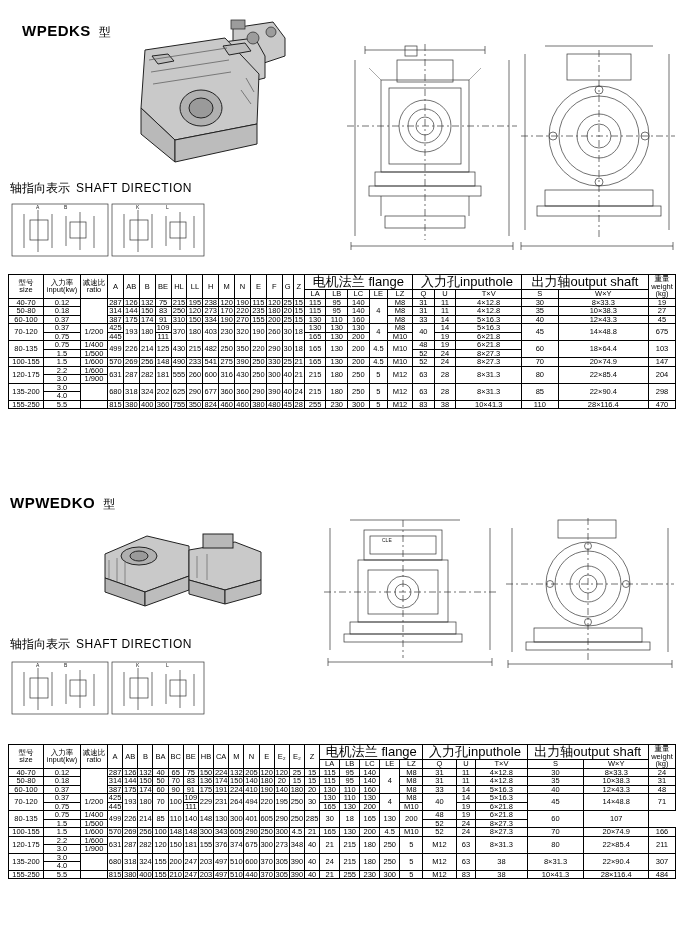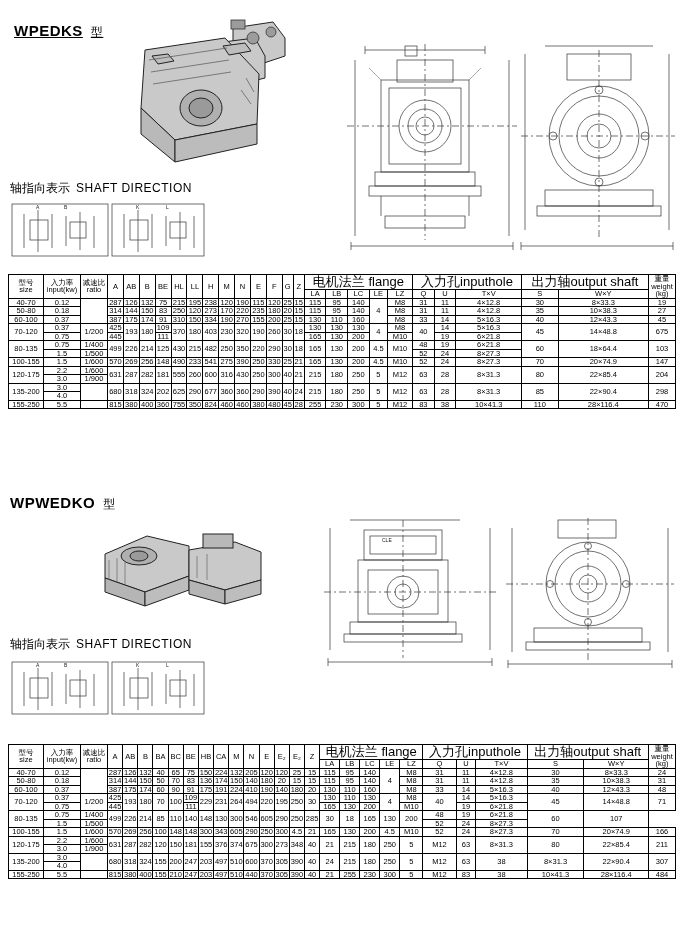--- a/index.html
+++ b/index.html
@@ -24,21 +24,21 @@
   .grp{font-size:13px;}
   .sz{width:34px;}
   .pw{width:36px;}
   .rt{width:26px;margin-left:18px;}
 </style>
 </head>
 <body>
 
 <div class="sheet">
 
-  <div class="title" style="left:14px;top:22px;text-decoration:underline;">
+  <div class="title" style="left:22px;top:22px;">
     <span>WPEDKS</span><span class="suf">型</span>
   </div>
 
   <div class="draw" style="left:105px;top:12px;">
     <svg width="185" height="160" viewBox="0 0 185 160">
       <g fill="#c9c9c9" stroke="#222" stroke-width="1">
         <path d="M128,16 L168,10 L180,26 L180,44 L156,52 L128,44 Z"></path>
         <path d="M118,30 L150,26 L160,44 L160,66 L128,74 L110,60 Z"></path>
         <rect x="198" y="0" width="0" height="0"></rect>
         <path d="M40,38 L120,26 L154,62 L152,112 L70,128 L36,96 Z"></path>
@@ -784,21 +784,21 @@
         <td>1/400</td>
         <td rowspan="2">499</td>
         <td rowspan="2">226</td>
         <td rowspan="2">214</td>
         <td rowspan="2">85</td>
         <td rowspan="2">110</td>
         <td rowspan="2">140</td>
         <td rowspan="2">148</td>
         <td rowspan="2">130</td>
         <td rowspan="2">300</td>
-        <td rowspan="2">546</td>
+        <td rowspan="2">401</td>
         <td rowspan="2">605</td>
         <td rowspan="2">290</td>
         <td rowspan="2">250</td>
         <td rowspan="2">285</td>
         <td rowspan="2">30</td>
         <td rowspan="2">18</td>
         <td rowspan="2">165</td>
         <td rowspan="2">130</td>
         <td rowspan="2">200</td>
         <td>48</td>

